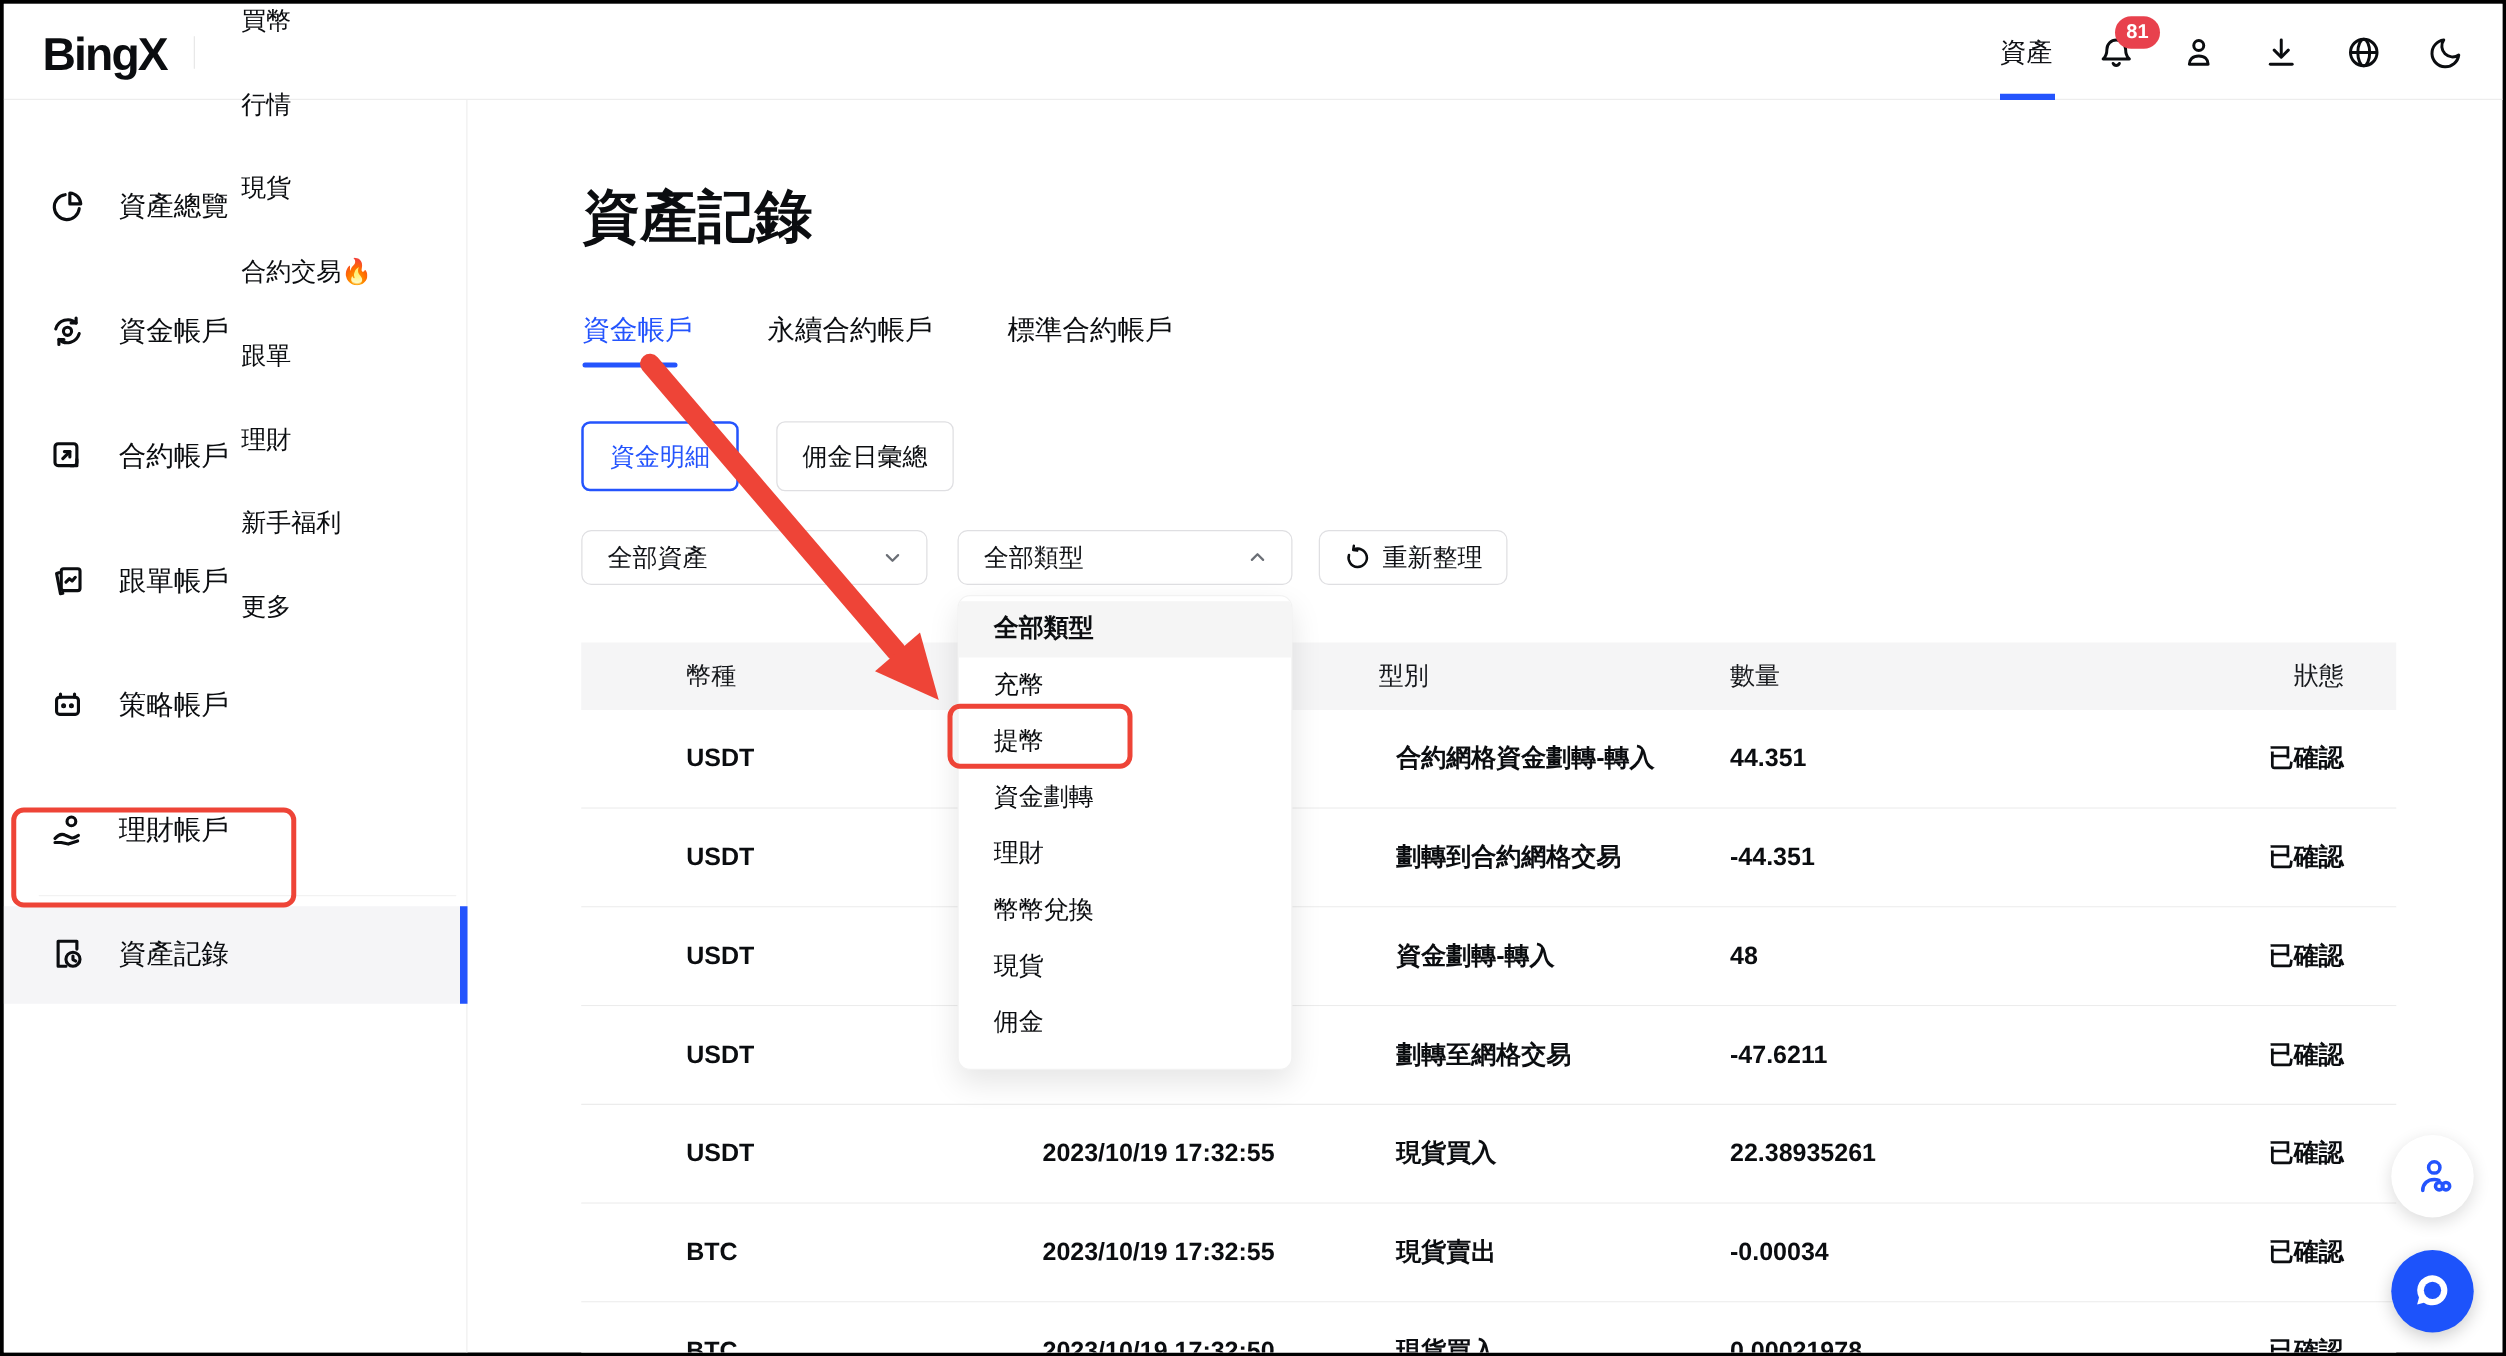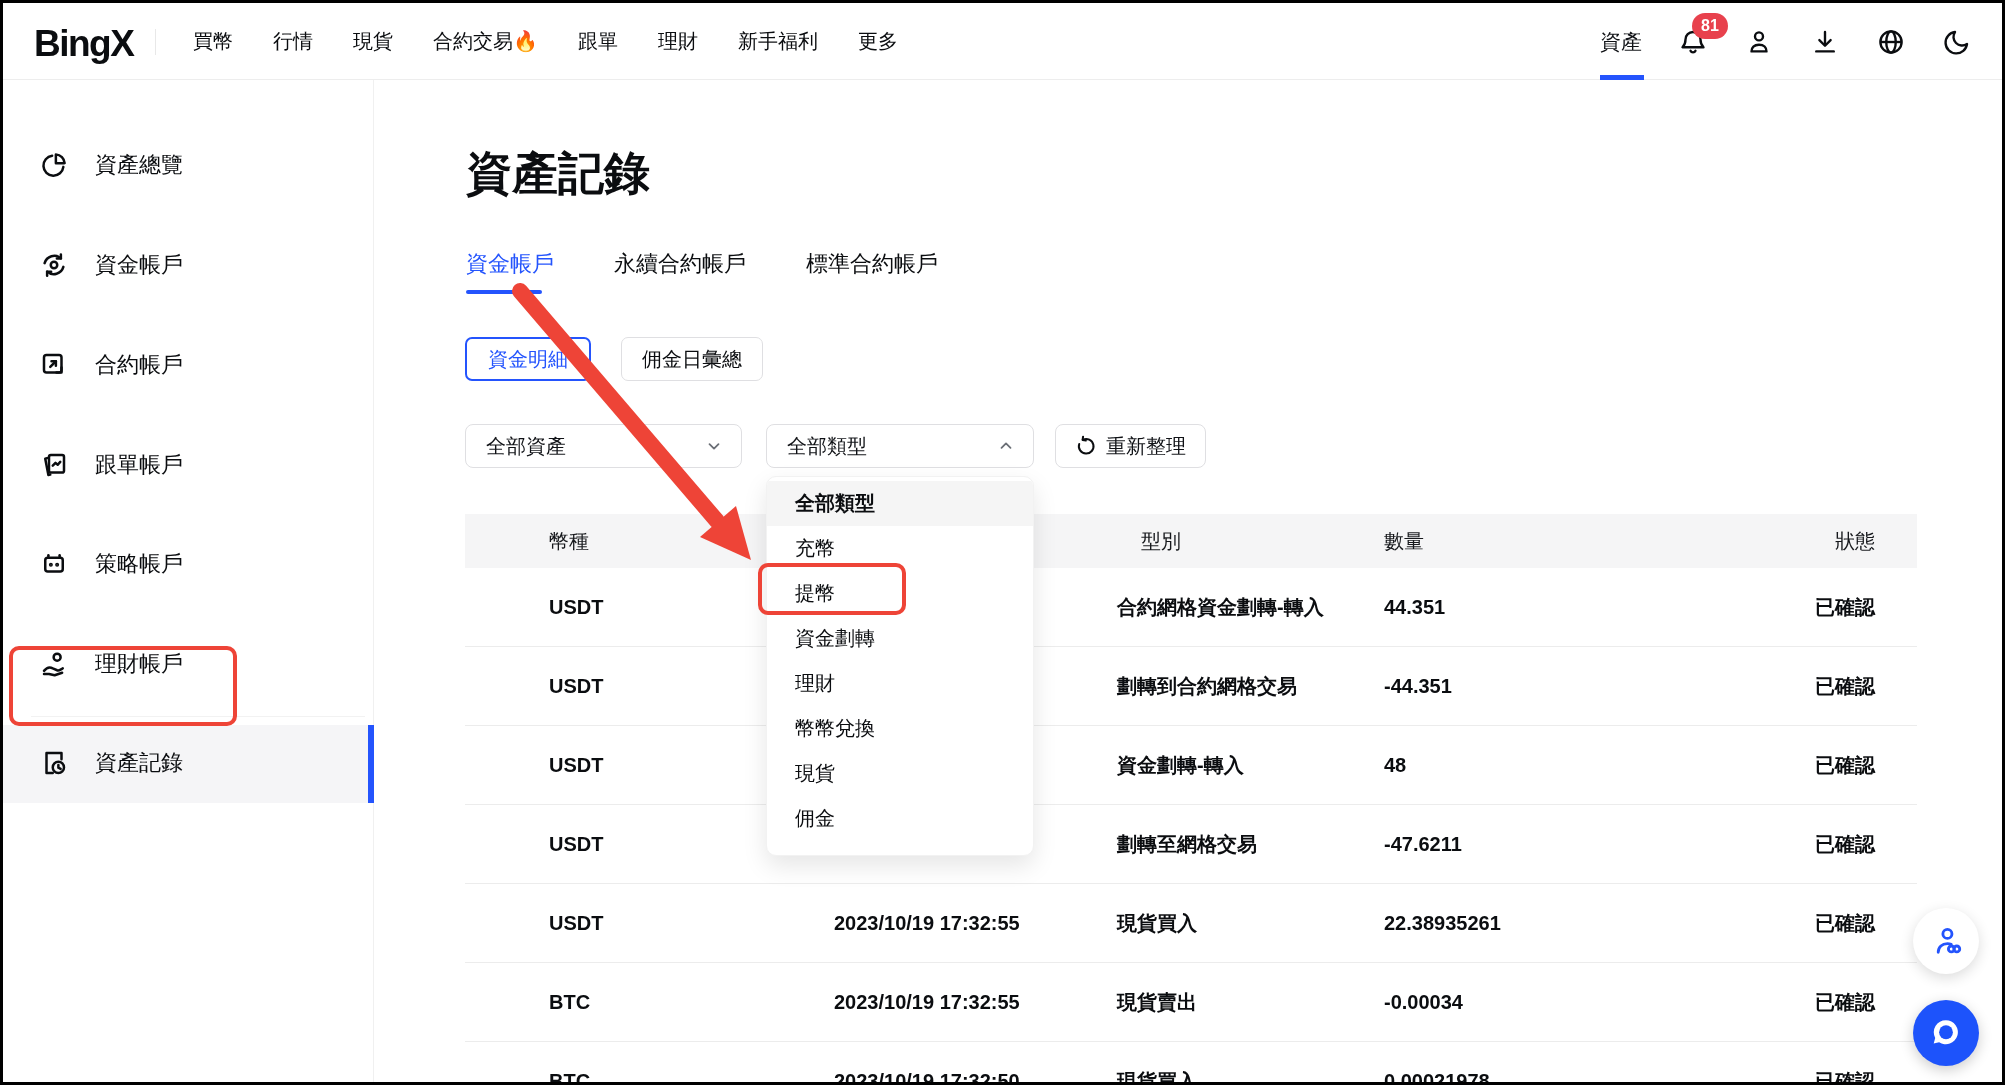--- a/index.html
+++ b/index.html
@@ -11,21 +11,21 @@
     overflow: hidden;
     font-family: "Liberation Sans", "DejaVu Sans", sans-serif;
     color: #101216;
   }
   .abs { position: absolute; }
 
   
   .navbar { top:0; left:0; right:0; height:77px; background:#fff; border-bottom:1px solid #ededed; z-index:20; }
   .logo { left:31px; top:20px; font-size:37px; font-weight:800; letter-spacing:-1.5px; color:#0b0d10; }
   .nav-divider { left:152px; top:26px; width:1px; height:26px; background:#e8e8e8; }
-  .nav-menu { left:190px; top:0; height:77px; display:flex; align-items:center; gap:40px; }
+  .nav-menu { left:190px; top:0; height:77px; display:flex; gap:40px;flex-direction:column; }
   .nav-item { font-size:20px; font-weight:500; color:#0b0d10; cursor:pointer; white-space:nowrap; }
   .nav-right { right:30px; top:0; height:77px; display:flex; align-items:center; gap:36px; }
   .nav-assets { position:relative; height:77px; display:flex; align-items:center; font-size:21px; font-weight:500; }
   .nav-assets .underline { position:absolute; bottom:0; left:0; width:44px; height:5px; background:#2454fd; }
   .icon-btn { position:relative; width:30px; height:30px; display:flex; align-items:center; justify-content:center; cursor:pointer; }
   .badge { position:absolute; top:-14px; left:14px; min-width:36px; height:26px; padding:0 8px; background:#e8414d; color:#fff;
            font-size:16px; font-weight:700; border-radius:14px; display:flex; align-items:center; justify-content:center; }
 
   
   .sidebar { top:77px; left:0; width:371px; bottom:0; background:#fff; border-right:1px solid #f0f0f0; }
@@ -36,21 +36,21 @@
   .side-divider { position:absolute; left:28px; right:8px; top:636px; height:1px; background:#f2f2f2; }
   .side-icon { width:30px; height:30px; flex:0 0 30px; }
 
   
   .page-title { left:463px; top:140px; font-size:46px; font-weight:700; color:#0b0d10; }
   .tabs { left:463px; top:246px; display:flex; gap:60px; }
   .tab { font-size:22px; color:#0b0d10; cursor:pointer; }
   .tab.active { color:#2454fd; }
   .tab-underline { left:463px; top:287px; width:76px; height:4px; background:#2454fd; border-radius:2px; }
 
-  .subtab { position:absolute; top:334px; height:44px; display:flex; align-items:center; justify-content:center;
+  .subtab { position:absolute; top:334px; height:56px; display:flex; align-items:center; justify-content:center;
             border-radius:7px; font-size:20px; cursor:pointer; background:#fff; }
   .subtab.active { left:462px; width:126px; border:2px solid #2454fd; color:#2454fd; }
   .subtab.plain  { left:618px; width:142px; border:1px solid #dfdfe2; color:#0b0d10; }
 
   .select { position:absolute; top:421px; height:44px; border:1px solid #dfdfe2; border-radius:8px; background:#fff;
             display:flex; align-items:center; justify-content:space-between; padding:0 18px 0 20px; font-size:20px; cursor:pointer; }
   .sel-asset { left:462px; width:277px; }
   .sel-type  { left:763px; width:268px; }
   .refresh-btn { position:absolute; top:421px; left:1052px; width:151px; height:44px; border:1px solid #dfdfe2; border-radius:8px;
                  background:#fff; display:flex; align-items:center; justify-content:center; gap:9px; font-size:20px; cursor:pointer; }
@@ -64,21 +64,21 @@
   
   .thead { left:462px; top:511px; width:1452px; height:54px; background:#f5f5f6; z-index:1; }
   .th { position:absolute; top:0; height:54px; line-height:54px; font-size:20px; color:#16181c; }
   .trow { position:absolute; left:462px; width:1452px; height:79px; border-bottom:1px solid #ececec; background:#fff; z-index:0; }
   .td { position:absolute; top:0; height:78px; line-height:78px; font-size:20px; color:#0b0d10; white-space:nowrap;font-weight:bold; }
   .c-coin   { left:84px;  font-weight:600; }
   .c-time   { left:369px; font-weight:600; }
   .c-type   { left:652px; }
   .c-amount { left:919px; font-weight:600; }
   .c-status { right:42px; }
-  .h-coin { left:84px; } .h-type { left:676px; } .h-amount { left:919px; } .h-status { right:42px; }
+  .h-coin { left:84px; } .h-type { left:638px; } .h-amount { left:919px; } .h-status { right:42px; }
 
   
   .anno-box-sidebar { left:6px; top:643px; width:228px; height:80px; border:4px solid #ee4437; border-radius:10px; z-index:15; pointer-events:none; }
   .anno-box-dd { left:755px; top:560px; width:148px; height:52px; border:4px solid #ee4437; border-radius:10px; z-index:15; pointer-events:none; }
   .anno-arrow { left:0; top:0; width:2005px; height:1085px; z-index:16; pointer-events:none; }
 
   
   .float-btn { position:absolute; width:66px; height:66px; border-radius:50%; display:flex; align-items:center; justify-content:center;
                cursor:pointer; z-index:18; }
   .fb-affiliate { left:1910px; top:905px; background:#fff; box-shadow:0 4px 14px rgba(0,0,0,.14); }

